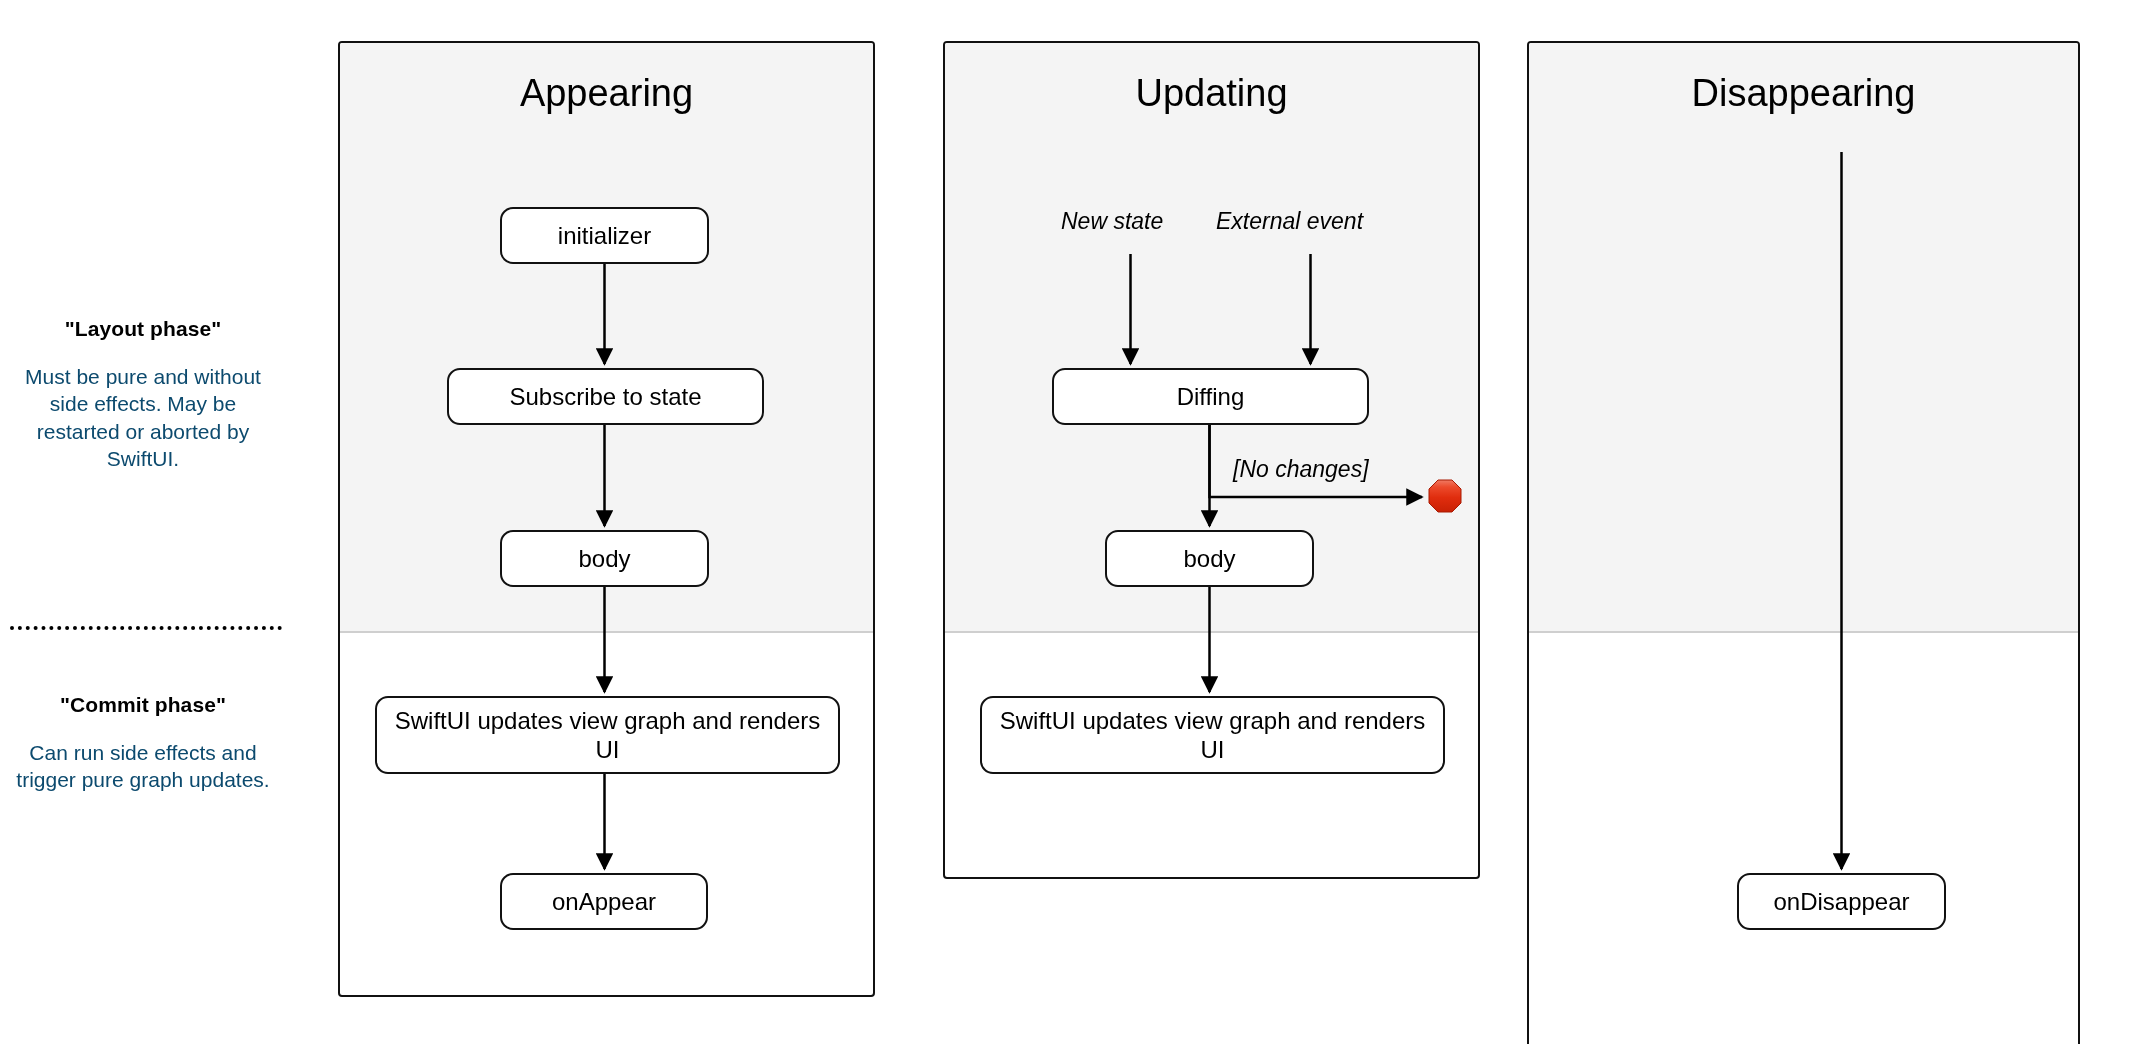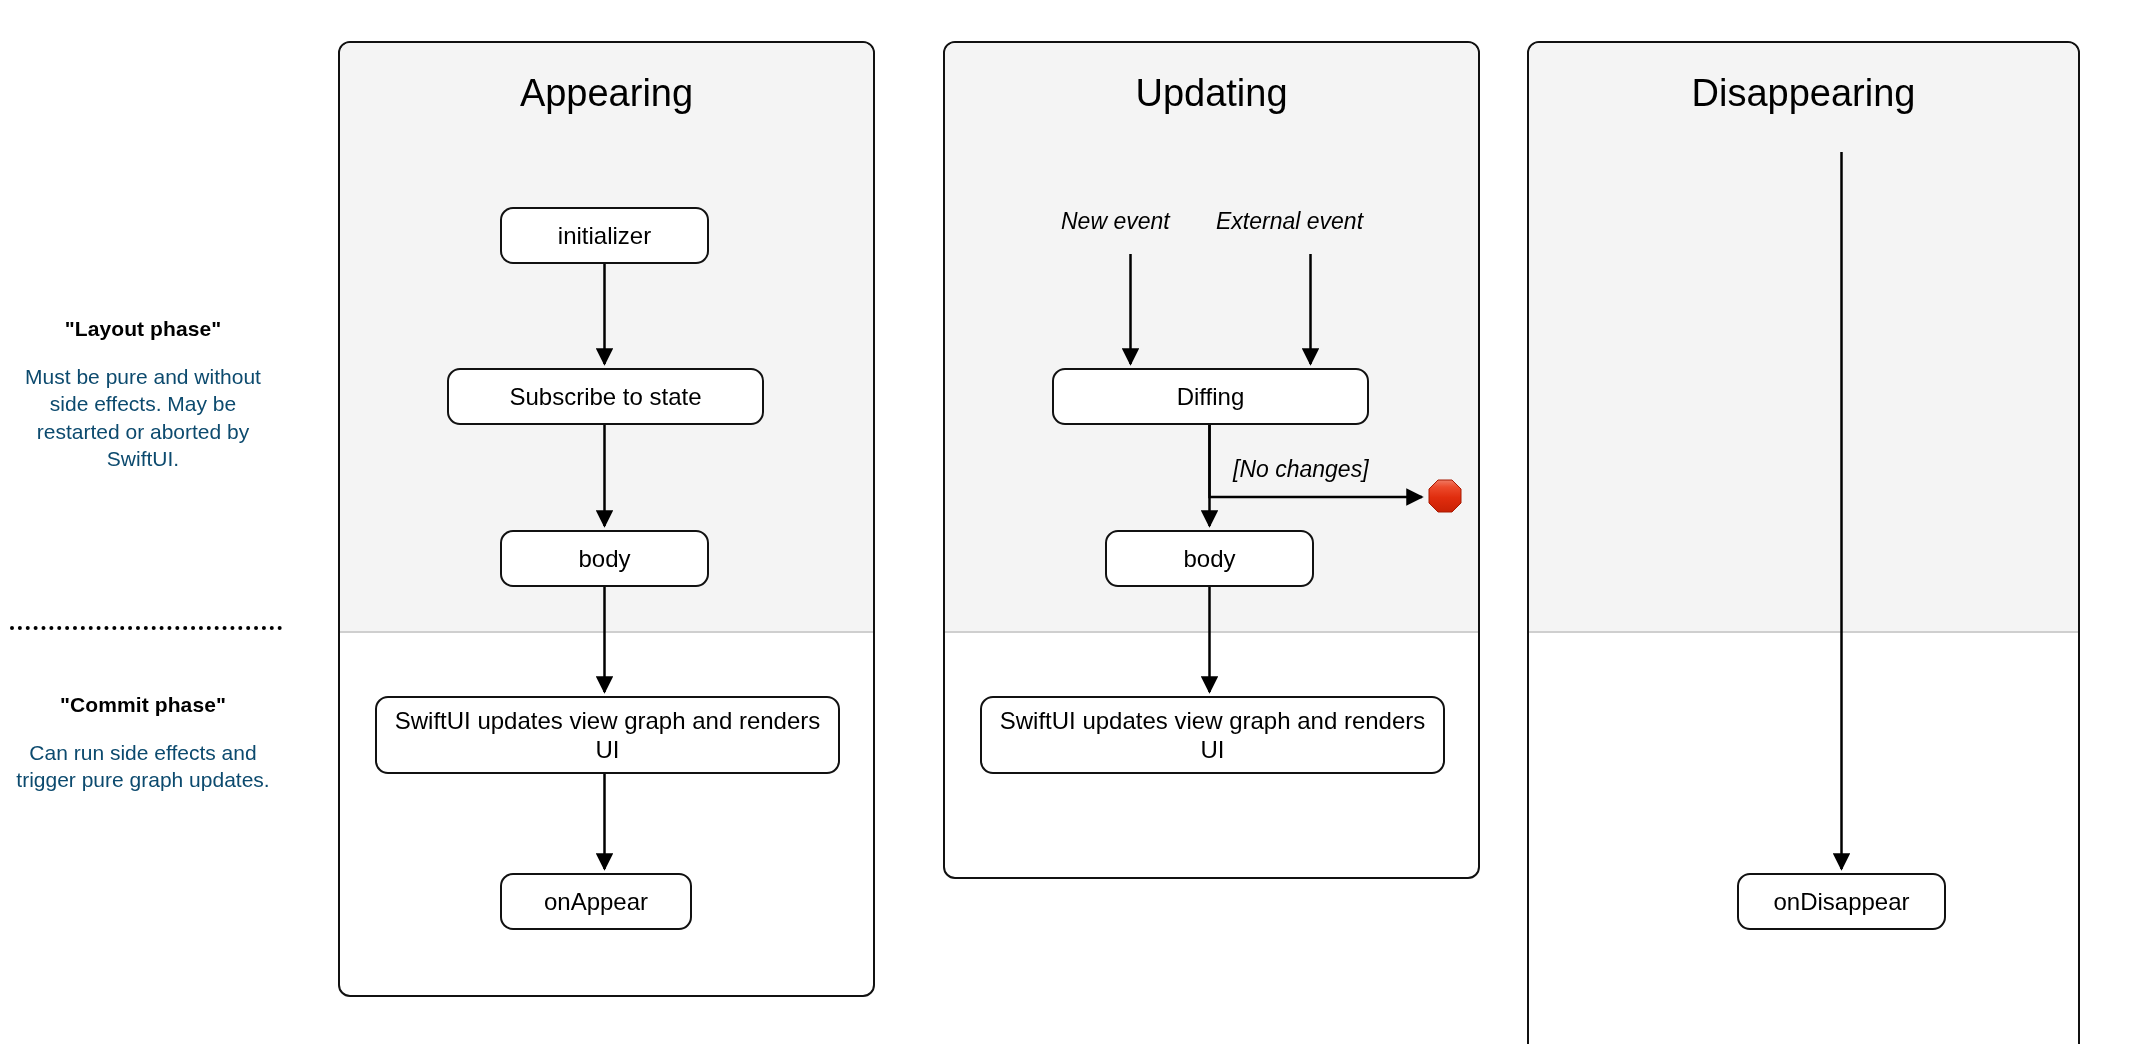--- a/index.html
+++ b/index.html
@@ -36,21 +36,21 @@
     position: absolute;
     left: 10px; top: 626px;
     width: 272px; height: 4px;
     border-top: 4px dotted #000;
   }
 
   
   .column {
     position: absolute;
     border: 2.5px solid #111;
-    border-radius: 12px;
+    border-radius: 4px;
     background: #ffffff;
     overflow: hidden;
     text-decoration: underline;
   }
   .column-layout-bg {
     position: absolute;
     left: 0; right: 0; top: 0;
     background: #f4f4f4;
     border-bottom: 2px solid #cfcfcf;
   }
@@ -135,30 +135,30 @@
   </div>
 
   <div class="node" id="node-appearing-body" style="left:500px; top:530px; width:209px; height:57px;">
     <span>body</span>
   </div>
 
   <div class="node" id="node-appearing-commit" style="left:375px; top:696px; width:465px; height:78px;">
     <span>SwiftUI updates view graph and renders UI</span>
   </div>
 
-  <div class="node" id="node-appearing-onappear" style="left:500px; top:873px; width:192px; height:57px;">
+  <div class="node" id="node-appearing-onappear" style="left:500px; top:873px; width:208px; height:57px;">
     <span>onAppear</span>
   </div>
 
   <div class="column" id="col-updating" style="left:943px; top:41px; width:537px; height:838px;">
     <div class="column-layout-bg" style="height:590px;"></div>
     <div class="column-title" style="top:31px;">Updating</div>
   </div>
 
-  <div class="edge-label" id="label-new-state" style="left:1061px; top:210px;">New event</div>
+  <div class="edge-label" id="label-new-state" style="left:1061px; top:210px;">New state</div>
 
   <div class="edge-label" id="label-external-event" style="left:1216px; top:210px;">External event</div>
 
   <div class="node" id="node-updating-diffing" style="left:1052px; top:368px; width:317px; height:57px;">
     <span>Diffing</span>
   </div>
 
   <div class="edge-label" id="label-no-changes" style="left:1233px; top:458px;">[No changes]</div>
 
   <div id="stop-node" style="left:1428px; top:479px;">

